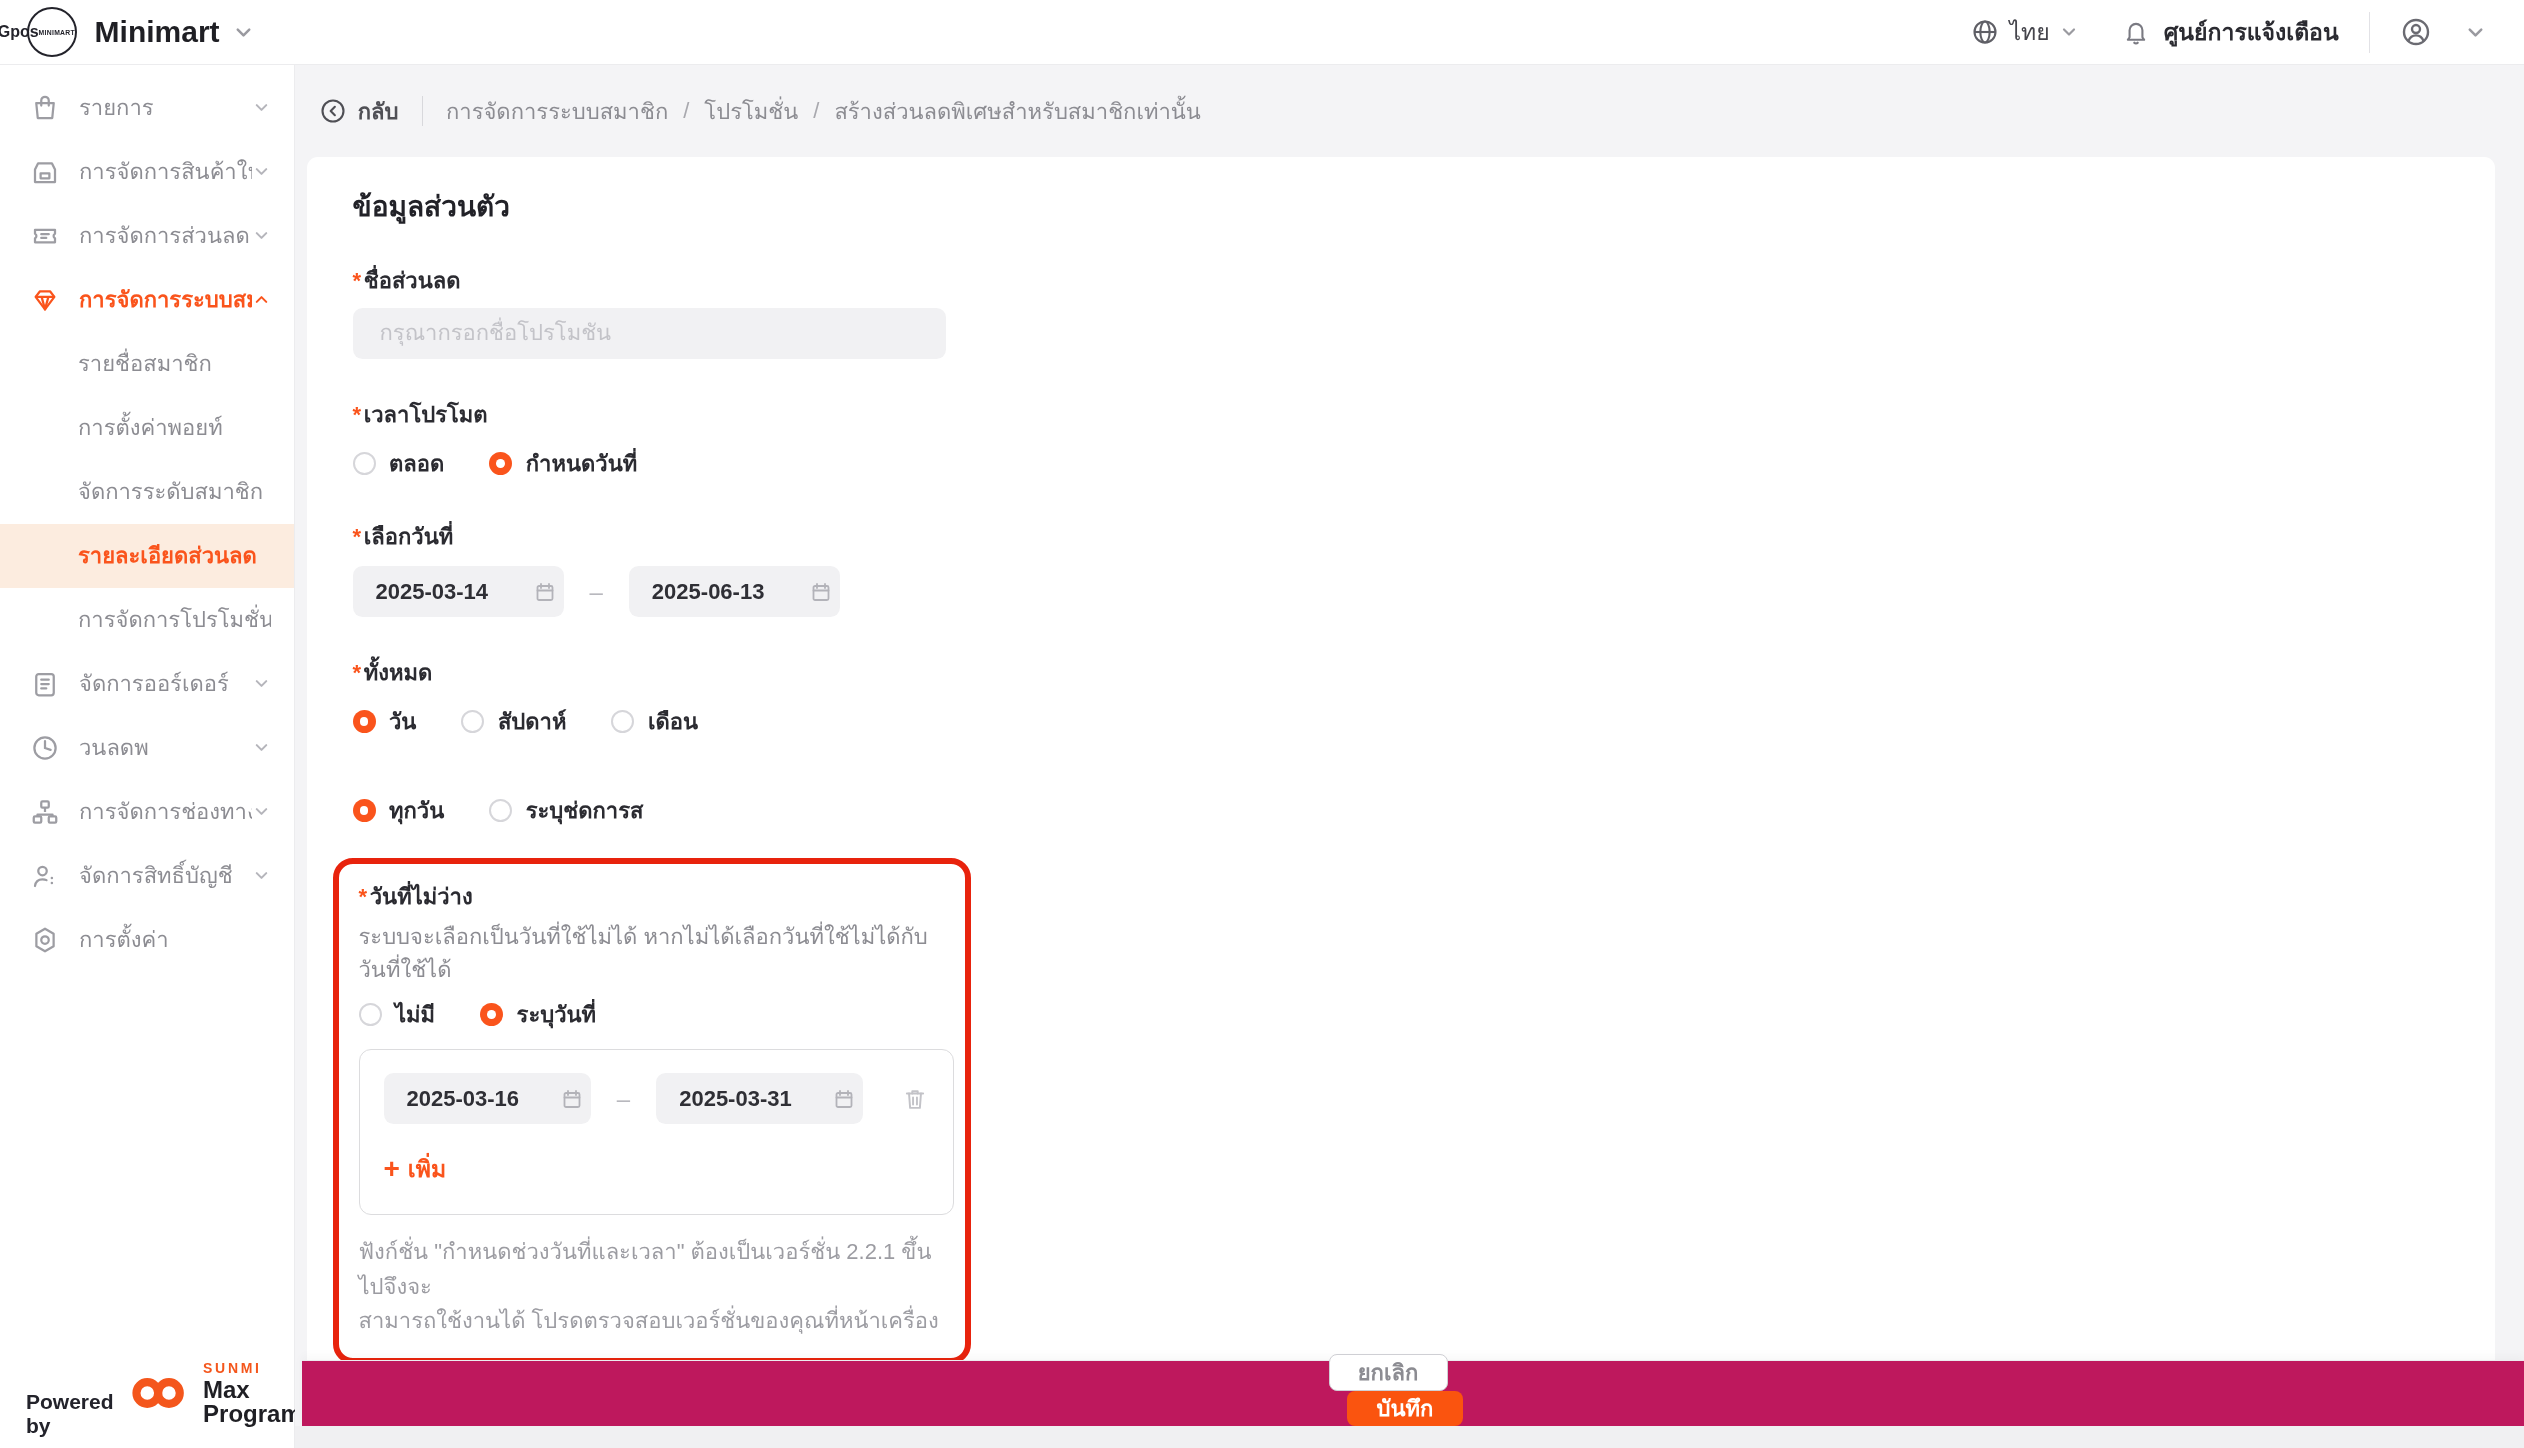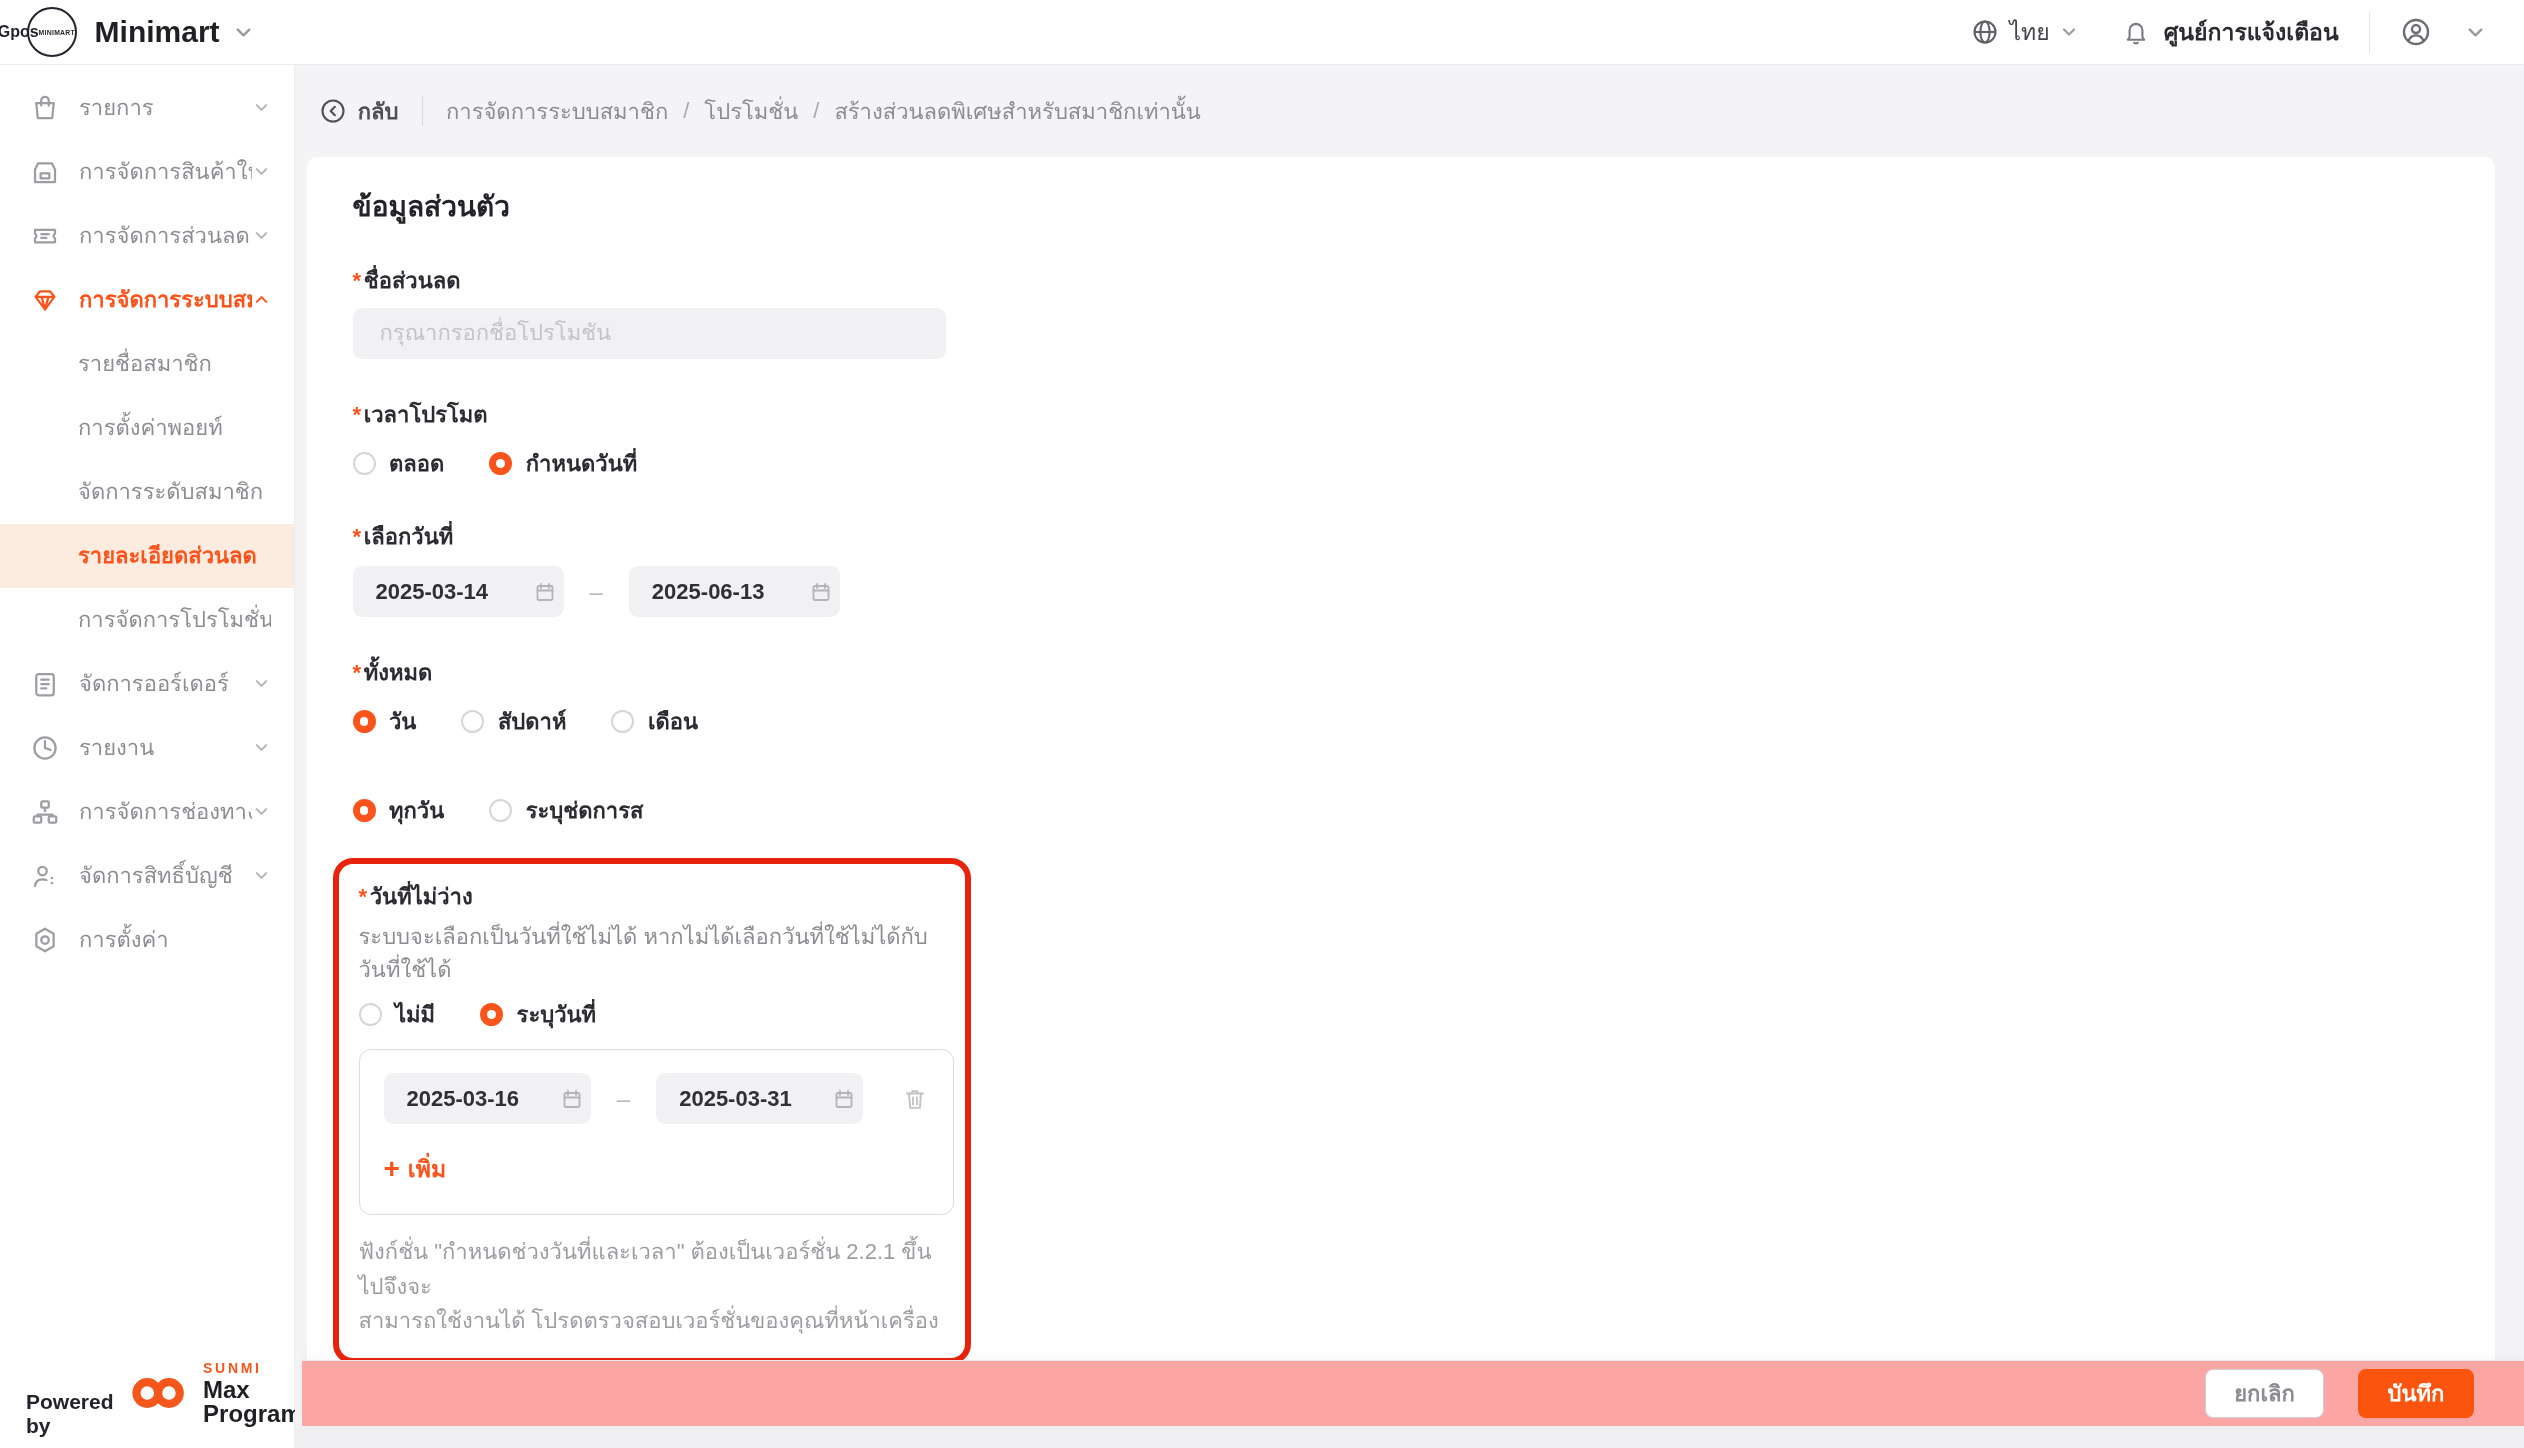--- a/index.html
+++ b/index.html
@@ -76,21 +76,21 @@
 
   .redbox { width:638px; border:6px solid #e8230d; border-radius:20px; margin:30px 0 0 -20px; padding:16px 20px 20px 20px; }
   .subbox { border:1.4px solid #dcdcde; border-radius:12px; margin-top:17.6px; padding:23px 24px 27px 24px; width:595px; }
   .trash { color:#c3c3c8; margin-left:39px; cursor:pointer; }
   .add-line { display:flex; align-items:center; margin-top:27px; color:#fa541c; cursor:pointer; }
   .add-line .plus { font-size:28px; font-weight:600; line-height:1; }
   .add-line .atxt { font-size:23px; font-weight:700; margin-left:8px; }
   .note { font-size:22px; color:#9c9ca2; line-height:1.55; margin-top:20px; }
 
   
-  .footer-bar { position:absolute; left:302px; right:0; bottom:23px; height:66px; background:#fca5a5; border-top:1.4px solid #ebebee; display:flex; align-items:center; justify-content:flex-end; padding-right:51px; box-shadow:0 -4px 9.5px rgba(0,0,0,.03); }
+  .footer-bar { position:absolute; left:302px; right:0; bottom:23px; height:66px; background:#be185d; border-top:1.4px solid #ebebee; display:flex; align-items:center; justify-content:flex-end; padding-right:51px; box-shadow:0 -4px 9.5px rgba(0,0,0,.03);flex-direction:column; }
   .btn { height:49px; border-radius:8px; font-size:22px; font-weight:600; display:flex; align-items:center; justify-content:center; cursor:pointer; font-family:inherit; }
   .btn-cancel { width:119px; background:#fff; border:1.4px solid #cfcfd4; color:#8c8c92; }
   .btn-save { width:116px; background:#fa540f; border:none; color:#fff; font-weight:700; margin-left:34px; }
   .bottom-strip { position:absolute; left:295px; right:0; bottom:0; height:23px; background:#f0f0f2; }
 </style>
 </head>
 <body>
 
 <div class="page">
 
@@ -235,21 +235,21 @@
             </svg>
           </span>
       </div>
       <div class="nav-item">
         <span class="nav-ic">
             <svg width="30" height="30" viewBox="0 0 24 24" fill="none" stroke="currentColor" stroke-width="1.8" stroke-linecap="round">
               <circle cx="12" cy="12" r="8.5"></circle>
               <path d="M12 6.5V12l4.5 1.5"></path>
             </svg>
           </span>
-        <span class="nav-label">รายงาน</span>
+        <span class="nav-label">วนลดพ</span>
         <span class="nav-chev">
             <svg width="19" height="19" viewBox="0 0 24 24" fill="none" stroke="currentColor" stroke-width="2.6" stroke-linecap="round" stroke-linejoin="round">
               <path d="M6 9l6 6 6-6"></path>
             </svg>
           </span>
       </div>
       <div class="nav-item">
         <span class="nav-ic">
             <svg width="30" height="30" viewBox="0 0 24 24" fill="none" stroke="currentColor" stroke-width="1.8" stroke-linejoin="round">
               <rect x="9" y="3.5" width="6" height="5" rx="1"></rect>

